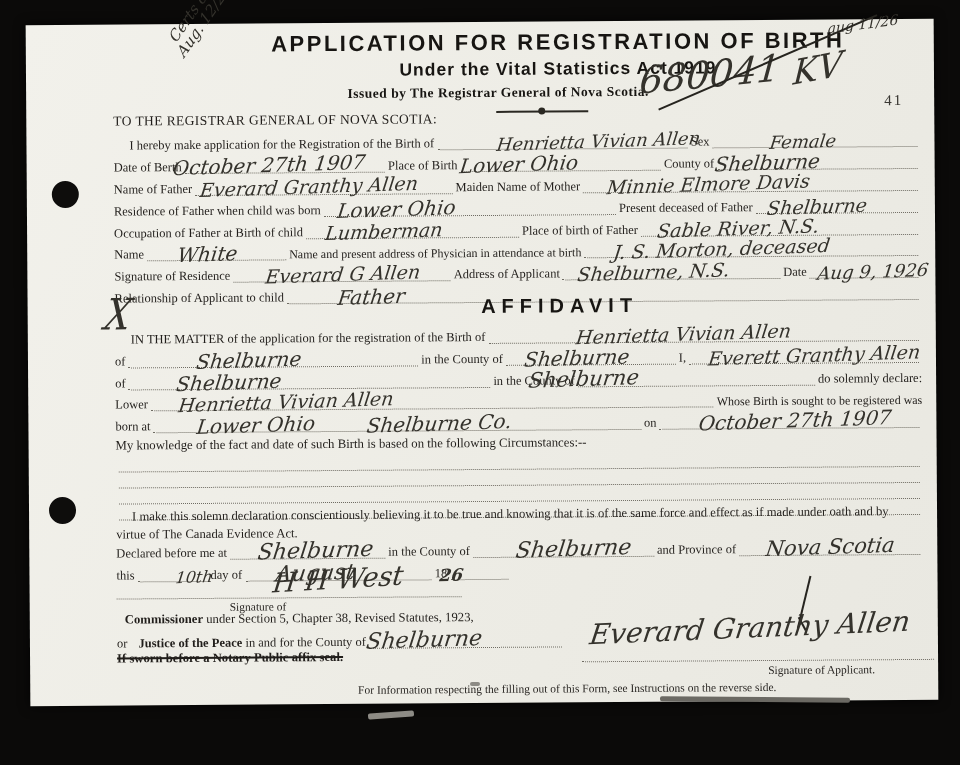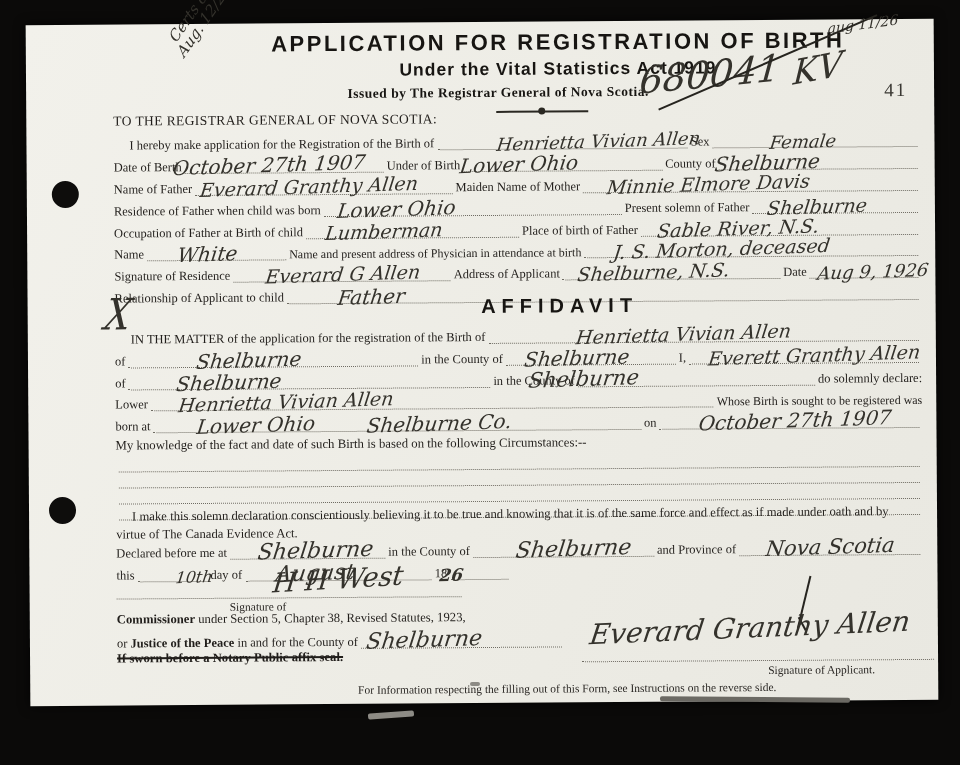--- a/index.html
+++ b/index.html
@@ -19,21 +19,21 @@
   .smudge{position:absolute;background:#8d8b85;border-radius:2px;}
   
   .blk{position:absolute;color:#211e1b;}
   .row{
     position:absolute;left:87px;right:14px;height:20px;
     display:flex;align-items:flex-end;
     font-size:12.5px;color:#211e1b;
   }
   .lbl{white-space:nowrap;line-height:1.1;padding-bottom:1px;}
   .fill{flex-grow:1;border-bottom:1.6px dotted #6f6c63;margin:0 3px 2px 3px;min-width:8px;height:1px;}
-  .b{font-weight:bold;}
+  .b{font-weight:bold;margin-left:8px;}
   .strike{text-decoration:line-through;text-decoration-thickness:1.5px;}
   
   .hw{
     position:absolute;
     font-family:"DejaVu Serif",serif;font-style:italic;
     color:#34322c;white-space:nowrap;line-height:1;
     transform:skewX(-9deg) rotate(-1.5deg);transform-origin:left bottom;
   }
   .row .hw{bottom:-2px;}
   .dotline{position:absolute;border-bottom:1.6px dotted #6f6c63;height:1px;}
@@ -65,63 +65,63 @@
   </div>
   <span class="hw" style="left:802px;top:2px;font-size:14px;transform:rotate(-7deg) skewX(-8deg);">aug 11/26</span>
 
   <div class="hdr">
     <div class="t1">APPLICATION FOR REGISTRATION OF BIRTH</div>
     <div class="t2">Under the Vital Statistics Act 1919</div>
     <div class="t3">Issued by The Registrar General of Nova Scotia.</div>
   </div>
   <span class="hw" style="left:612px;top:42px;font-size:37px;transform:rotate(-5deg) skewX(-10deg);">680041</span>
   <span class="hw" style="left:766px;top:36px;font-size:34px;transform:rotate(-10deg) skewX(-14deg);">KV</span>
-  <span class="blk" style="left:858px;top:60px;font-size:19px;letter-spacing:2px;color:#3a3833;">41</span>
+  <span class="blk" style="left:858px;top:73px;font-size:15px;letter-spacing:2px;color:#3a3833;">41</span>
   <div class="divider">
     <div class="ln"></div>
       <div class="dot"></div>
   </div>
   <div class="stroke" style="left:632px;top:88px;width:238px;height:2px;transform:rotate(-23deg);"></div>
 
   <div class="blk" style="left:87px;top:89px;font-size:13.5px;letter-spacing:.4px;">TO THE REGISTRAR GENERAL OF NOVA SCOTIA:</div>
 
   <div class="row" style="top:110px;">
     <span class="lbl" style="margin-left:16px;">I hereby make application for the Registration of the Birth of</span>
     <span class="fill" style="flex-grow:2.2;"></span>
     <span class="lbl">Sex</span>
     <span class="fill" style="flex-grow:1.8;"></span>
     <span class="hw" style="left:382px;font-size:18px;">Henrietta Vivian Allen</span>
     <span class="hw" style="left:655px;font-size:18px;">Female</span>
   </div>
 
   <div class="row" style="top:132px;">
     <span class="lbl">Date of Berth</span>
     <span class="fill" style="flex-grow:1;"></span>
-    <span class="lbl">Under of Birth</span>
+    <span class="lbl">Place of Birth</span>
     <span class="fill" style="flex-grow:1;"></span>
     <span class="lbl">County of</span>
     <span class="fill" style="flex-grow:1;"></span>
     <span class="hw" style="left:58px;font-size:20px;">October 27th 1907</span>
     <span class="hw" style="left:345px;font-size:20px;">Lower Ohio</span>
     <span class="hw" style="left:600px;font-size:20px;">Shelburne</span>
   </div>
 
   <div class="row" style="top:154px;">
     <span class="lbl">Name of Father</span>
     <span class="fill" style="flex-grow:1;"></span>
     <span class="lbl">Maiden Name of Mother</span>
     <span class="fill" style="flex-grow:1.3;"></span>
     <span class="hw" style="left:85px;font-size:19px;">Everard Granthy Allen</span>
     <span class="hw" style="left:492px;font-size:19px;">Minnie Elmore Davis</span>
   </div>
 
   <div class="row" style="top:176px;">
     <span class="lbl">Residence of Father when child was born</span>
     <span class="fill" style="flex-grow:1.8;"></span>
-    <span class="lbl">Present solemn of Father</span>
+    <span class="lbl">Present deceased of Father</span>
     <span class="fill" style="flex-grow:1;"></span>
     <span class="hw" style="left:222px;font-size:20px;">Lower Ohio</span>
     <span class="hw" style="left:652px;font-size:19px;">Shelburne</span>
   </div>
 
   <div class="row" style="top:198px;">
     <span class="lbl">Occupation of Father at Birth of child</span>
     <span class="fill" style="flex-grow:1;"></span>
     <span class="lbl">Place of birth of Father</span>
     <span class="fill" style="flex-grow:1.3;"></span>

